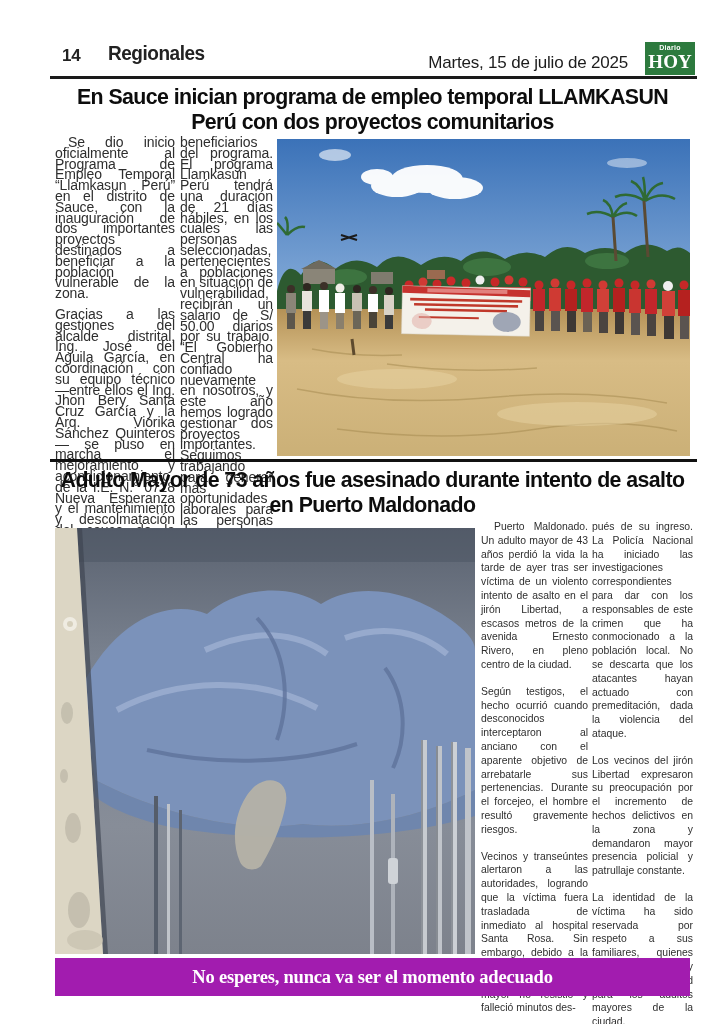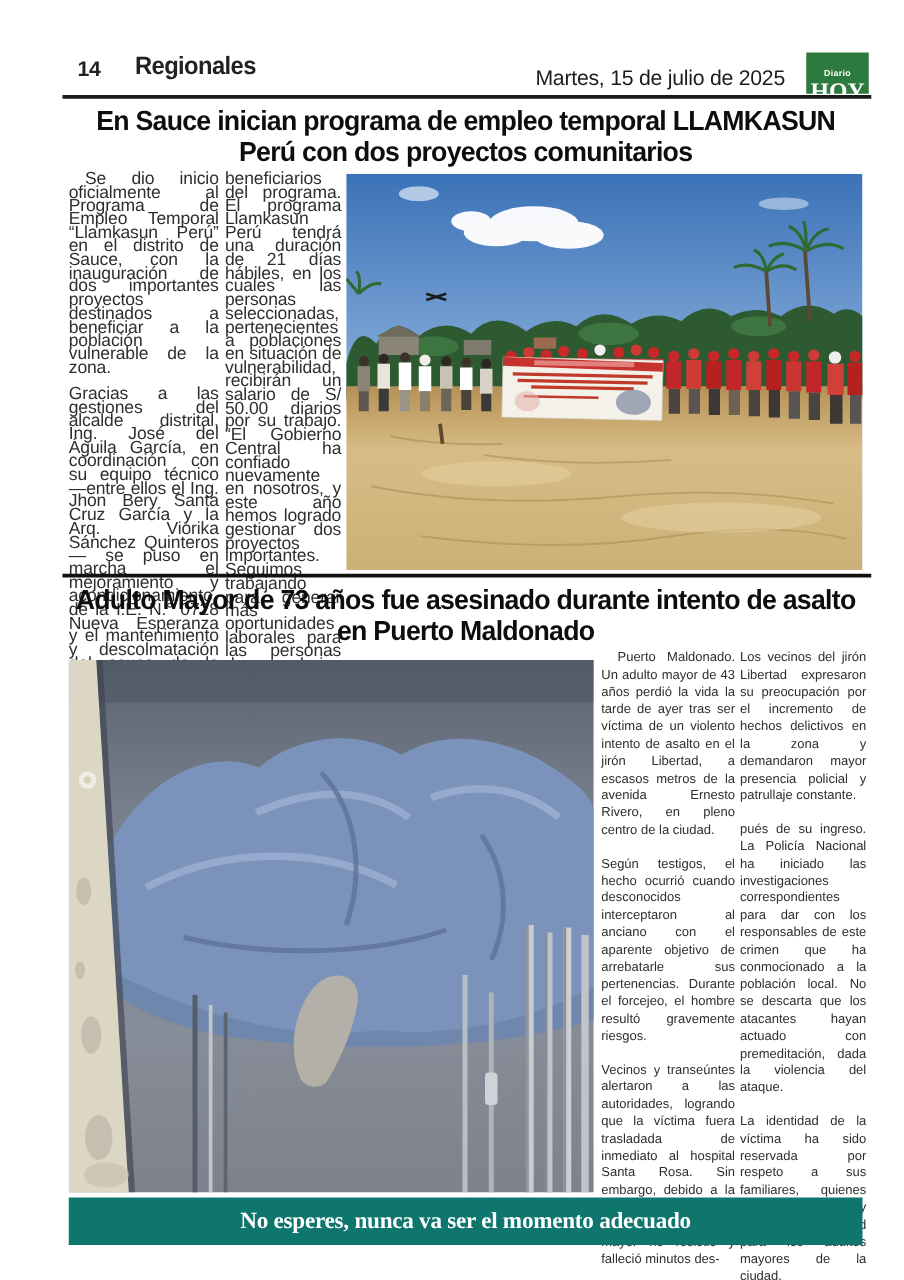--- a/index.html
+++ b/index.html
@@ -3,21 +3,21 @@
 <meta charset="utf-8">
 <style>
   html,body{margin:0;padding:0;background:#ffffff;}
   .page{position:relative;width:723px;height:1024px;background:#fff;overflow:hidden;
         font-family:"Liberation Sans",sans-serif;color:#222;border-radius:14px;}
   
   .hdr-pagenum{position:absolute;left:62px;top:46px;font-size:17px;font-weight:bold;letter-spacing:-0.3px;}
   .hdr-section{position:absolute;left:108px;top:42px;font-size:20px;font-weight:bold;letter-spacing:-0.5px;transform:scaleX(0.95);transform-origin:left;}
   .hdr-date{position:absolute;right:95px;top:53px;font-size:17px;color:#1c1c1c;letter-spacing:-0.2px;}
   .hdr-logo{position:absolute;left:645px;top:42px;width:50px;height:33px;background:#2d7a3e;
-            color:#fff;text-align:center;line-height:1;padding-top:14px;box-sizing:border-box;}
+            color:#fff;text-align:center;line-height:1;padding-top:2px;box-sizing:border-box;}
   .logo-kicker{display:block;font-size:7px;font-weight:bold;letter-spacing:0.3px;}
   .logo-name{display:block;font-family:"Liberation Serif",serif;font-weight:bold;font-size:19px;margin-top:1px;}
   .hdr-rule{position:absolute;left:50px;top:76px;width:647px;height:3px;background:#1a1a1a;}
   
   .headline{position:absolute;left:44px;width:657px;text-align:center;font-weight:bold;
             font-size:22px;line-height:25px;color:#0d0d0d;letter-spacing:-0.6px;margin:0;
             transform:scaleX(0.97);transform-origin:center;}
   .hl1{top:84px;}
   .hl2{top:467px;}
   .rule2{position:absolute;left:50px;top:459px;width:647px;height:2.5px;background:#111;}
@@ -29,21 +29,21 @@
   .a1c1{left:55px;top:137px;width:120px;}
   .a1c2{left:180px;top:137px;width:93px;}
   .a2col{font-size:10.4px;line-height:13.8px;}
   .a2col p{margin:0 0 13px 0;}
   .a2c1{left:481px;top:520px;width:107px;}
   .a2c2{left:592px;top:520px;width:101px;}
   
   .photo1{position:absolute;left:277px;top:139px;width:413px;height:317px;}
   .photo2{position:absolute;left:55px;top:528px;width:420px;height:426px;}
   
-  .footer-banner{position:absolute;left:55px;top:958px;width:635px;height:38px;background:#0f766e;
+  .footer-banner{position:absolute;left:55px;top:958px;width:635px;height:38px;background:#a21caf;
                  display:flex;align-items:center;justify-content:center;}
   .footer-banner span{font-family:"Liberation Serif",serif;font-weight:bold;font-size:18.5px;color:#ffffff;letter-spacing:-0.2px;}
 </style>
 </head>
 <body>
 
 <div class="page">
 
   <div class="hdr-pagenum">14</div>
   <div class="hdr-section">Regionales</div>
@@ -309,22 +309,22 @@
       <circle cx="15" cy="96" r="3" fill="#d6d0bd"></circle>
     <ellipse cx="30" cy="412" rx="18" ry="10" fill="#c9c3b1" opacity="0.8"></ellipse>
   </svg>
 
   <div class="col a2col a2c1">
     <p class="indent">Puerto Maldonado. Un adulto mayor de 43 años perdió la vida la tarde de ayer tras ser víctima de un violento intento de asalto en el jirón Libertad, a escasos metros de la avenida Ernesto Rivero, en pleno centro de la ciudad.</p>
     <p>Según testigos, el hecho ocurrió cuando desconocidos interceptaron al anciano con el aparente objetivo de arrebatarle sus pertenencias. Durante el forcejeo, el hombre resultó gravemente riesgos.</p>
     <p>Vecinos y transeúntes alertaron a las autoridades, logrando que la víctima fuera trasladada de inmediato al hospital Santa Rosa. Sin embargo, debido a la gravedad de sus lesiones, el adulto mayor no resistió y falleció minutos des-</p>
   </div>
   <div class="col a2col a2c2">
+    <p>pués de su ingreso. La Policía Nacional ha iniciado las investigaciones correspondientes para dar con los responsables de este crimen que ha conmocionado a la población local. No se descarta que los atacantes hayan actuado con premeditación, dada la violencia del ataque.</p>
     <p>Los vecinos del jirón Libertad expresaron su preocupación por el incremento de hechos delictivos en la zona y demandaron mayor presencia policial y patrullaje constante.</p>
-    <p>pués de su ingreso. La Policía Nacional ha iniciado las investigaciones correspondientes para dar con los responsables de este crimen que ha conmocionado a la población local. No se descarta que los atacantes hayan actuado con premeditación, dada la violencia del ataque.</p>
     <p>La identidad de la víctima ha sido reservada por respeto a sus familiares, quienes exigieron justicia y mayor seguridad para los adultos mayores de la ciudad.</p>
   </div>
 
   <div class="footer-banner">
     <span>No esperes, nunca va ser el momento adecuado</span>
   </div>
 
 </div>
 
 </body></html>

